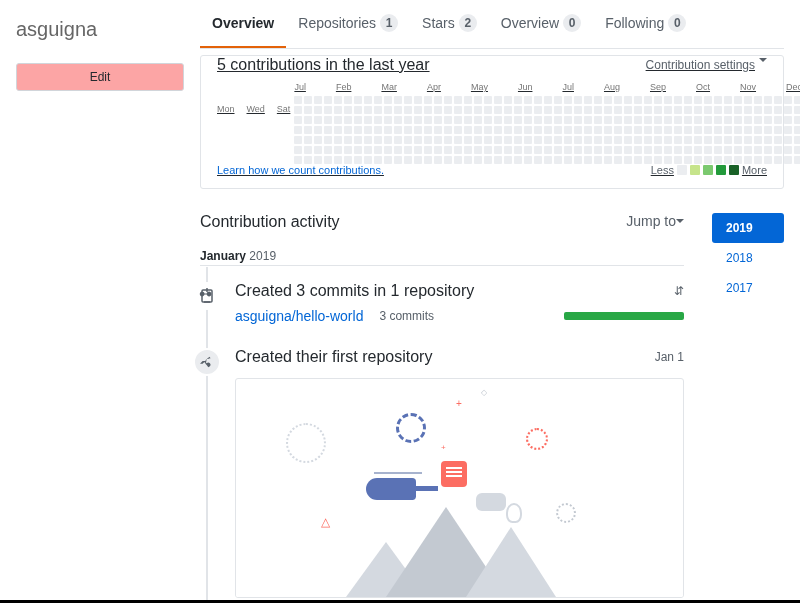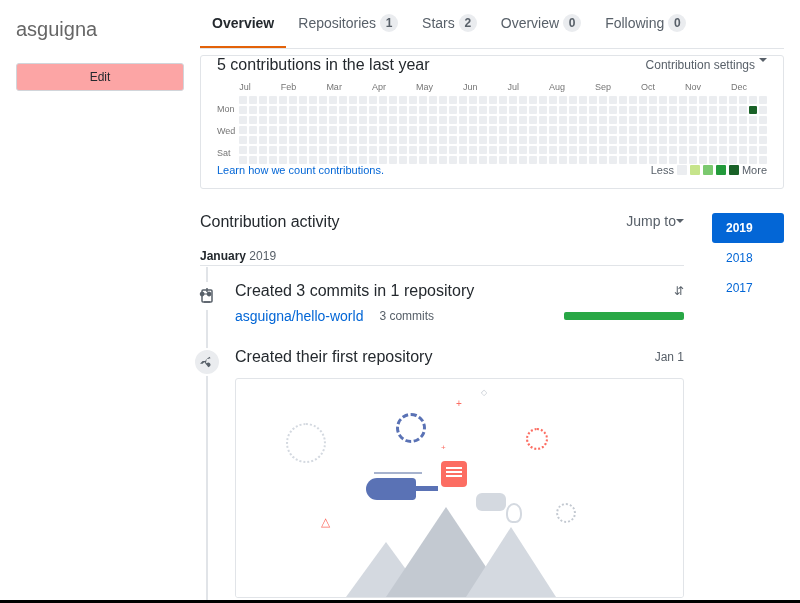--- a/index.html
+++ b/index.html
@@ -6,26 +6,26 @@
 body { font-family: -apple-system, BlinkMacSystemFont, "Segoe UI", Helvetica, Arial, sans-serif; font-size: 14px; color: #24292e; background: #fff; width: 800px; }
 .container { display: flex; padding: 0 16px; }
 .left-col { width: 184px; flex-shrink: 0; padding-top: 18px; padding-right: 16px; }
 .right-col { flex: 1; min-width: 0; }
 .username { font-size: 20px; font-weight: 300; color: #666; margin-bottom: 22px; }
 .edit-btn { width: 100%; padding: 6px 12px; font-size: 12px; background: #fca5a5; border: 1px solid #d1d5da; border-radius: 3px; color: #24292e; cursor: pointer; }
 .tabs { display: flex; border-bottom: 1px solid #e1e4e8; margin-bottom: 6px; }
 .tab { padding: 14px 12px; font-size: 14px; color: #586069; cursor: pointer; display: flex; align-items: center; gap: 4px; border-bottom: 2px solid transparent; }
 .tab.active { font-weight: 600; color: #24292e; border-bottom-color: #e36209; }
 .badge { background: #eaecef; color: #586069; border-radius: 20px; padding: 2px 5px; font-size: 12px; font-weight: 600; min-width: 18px; text-align: center; }
-.contrib-box { border: 1px solid #e1e4e8; border-radius: 3px; padding: 2px 16px 12px; margin-bottom: 24px; position: relative; }
+.contrib-box { border: 1px solid #e1e4e8; border-radius: 3px; padding: 2px 16px 12px; margin-bottom: 24px; position: relative; text-decoration: underline; }
 .contrib-header { display: flex; justify-content: space-between; align-items: center; font-size: 16px; margin-bottom: 8px; margin-top: -2px; }
 .contrib-header h2 { font-size: 16px; font-weight: 400; }
 .settings-link { font-size: 12px; color: #586069; cursor: pointer; display: flex; align-items: flex-start; gap: 4px; }
 .graph-wrap { display: flex; gap: 4px; }
-.day-labels { display: flex; flex-direction: column; justify-content: flex-start; padding-top: 22px; gap: 12px; font-size: 9px; color: #767676; }
+.day-labels { display: flex; flex-direction: row; justify-content: flex-start; padding-top: 22px; gap: 12px; font-size: 9px; color: #767676; }
 .graph-area { flex: 1; }
 .month-labels { display: flex; font-size: 9px; color: #767676; padding-left: 0; margin-bottom: 4px; gap: 30px; }
 .grid { display: flex; gap: 2px; }
 .week { display: flex; flex-direction: column; gap: 2px; }
 .cell { width: 8px; height: 8px; background: #ebedf0; border-radius: 1px; }
 .cell.l4 { background: #196127; }
 .legend-row { display: flex; justify-content: space-between; align-items: center; font-size: 11px; }
 .learn-link { color: #0366d6; cursor: pointer; }
 .legend { display: flex; align-items: center; gap: 3px; color: #586069; }
 .legend .cell { width: 10px; height: 10px; }

